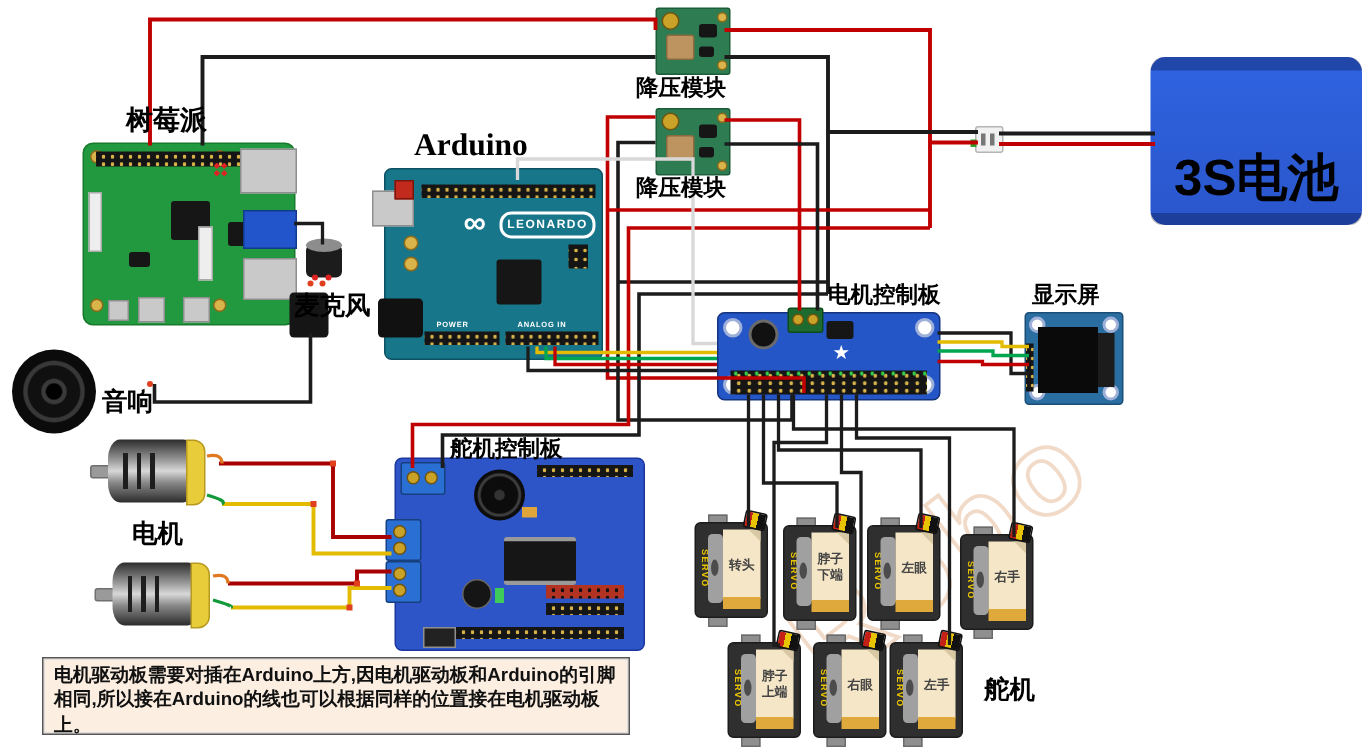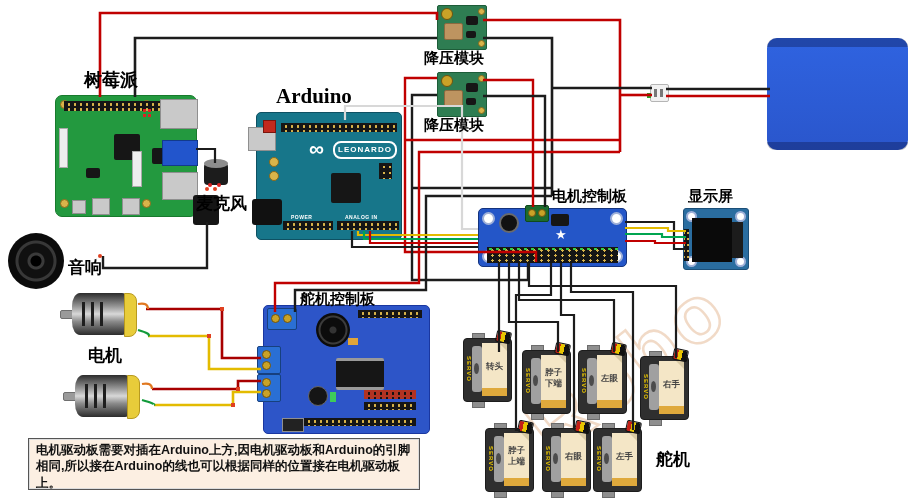--- a/index.html
+++ b/index.html
@@ -246,20 +246,21 @@
   <div class="pot"></div>
   <div class="ind"></div>
   <div class="chip" style="left:28px;top:10px;width:12px;height:9px;"></div>
   <div class="chip" style="left:28px;top:25px;width:10px;height:7px;"></div>
   <div class="hole" style="left:40px;top:2px;width:5px;height:5px;"></div>
   <div class="hole" style="left:40px;top:34px;width:5px;height:5px;"></div>
 </div>
 <div class="lbl lbl-md" style="left:424px;top:116px;">降压模块</div>
 
 <div class="abs bat">
+  <div class="bat-name">3S电池</div>
 </div>
 <div class="abs conn">
   <i style="left:3px;"></i>
     <i style="left:9px;"></i>
 </div>
 <div class="abs" style="left:647px;top:93px;width:4px;height:5px;background:#2aa02a;z-index:2;"></div>
 
 <div class="abs sctl">
   <div class="whole" style="left:3px;top:3px;"></div>
   <div class="whole" style="right:3px;top:3px;"></div>
@@ -321,21 +322,21 @@
   <div class="mcap"></div>
 </div>
 <div class="motor" style="left:63px;top:375px;width:80px;height:46px;">
   <div class="mshaft"></div>
   <div class="mbody"></div>
   <div class="mvents"></div>
   <div class="mcap"></div>
 </div>
 <div class="lbl lbl-lg" style="left:88px;top:344px;">电机</div>
 
-<div class="servo" style="left:463px;top:338px;">
+<div class="servo" style="left:463px;top:348px;">
   <div class="sv-tab" style="top:-5px;"></div>
   <div class="sv-tab" style="top:61px;"></div>
   <div class="sv-body"></div>
   <div class="sv-txt">SERVO</div>
   <div class="sv-side">
       <div class="sv-oval"></div>
     </div>
   <div class="sv-label">转头</div>
   <div class="sv-fold"></div>
   <div class="sv-band"></div>

